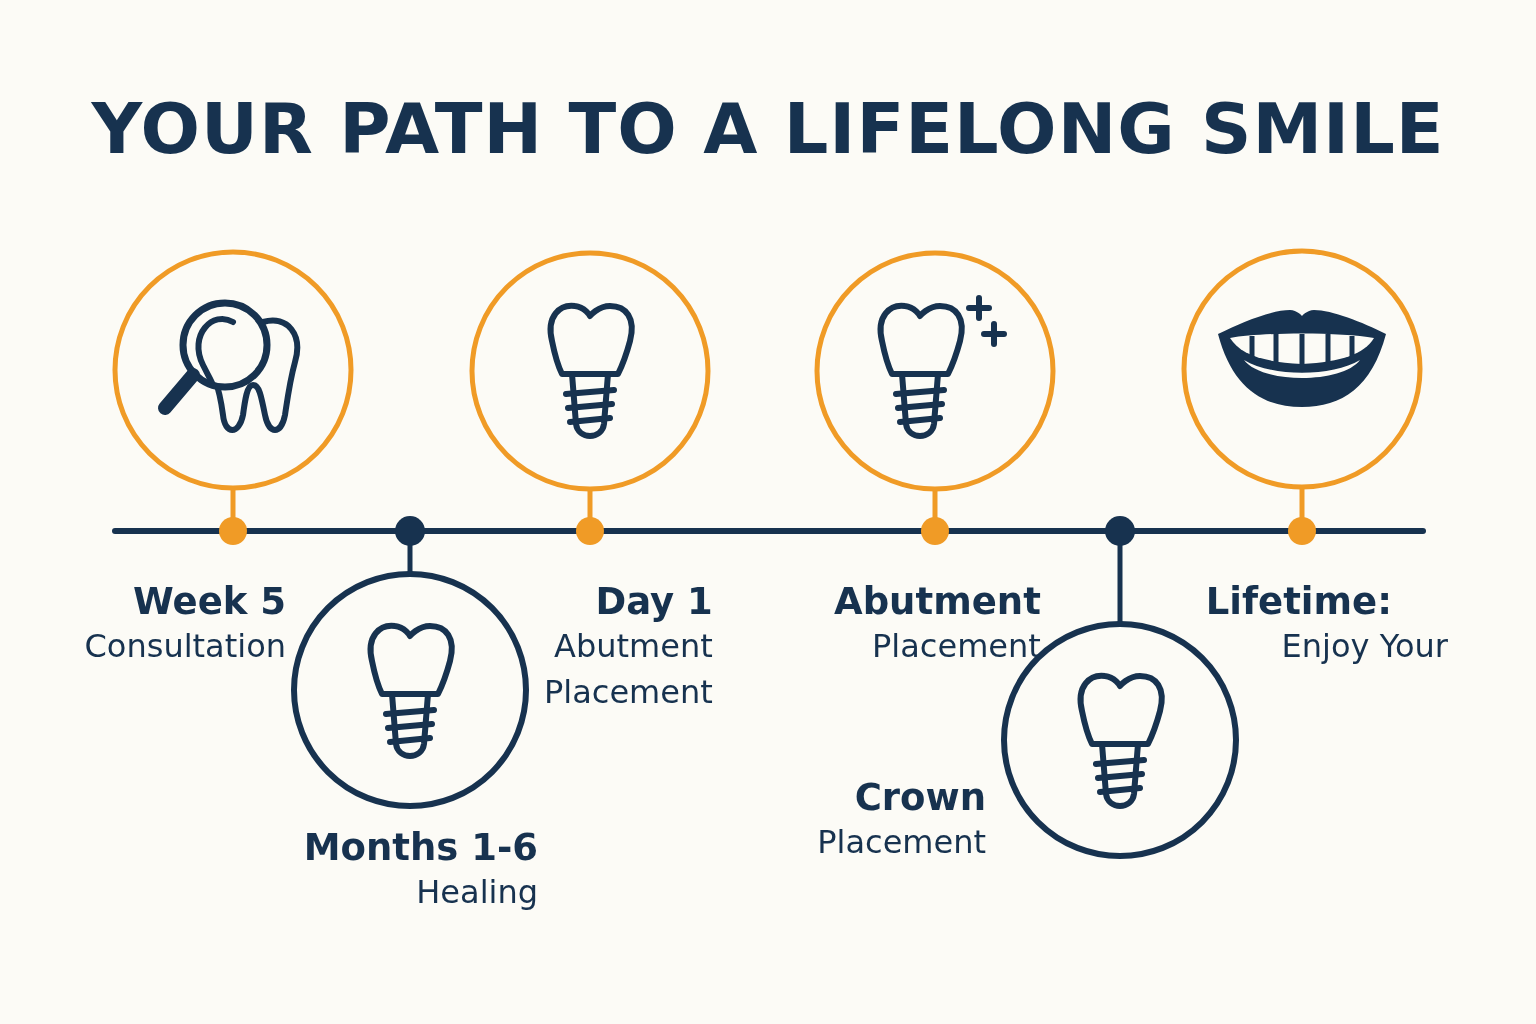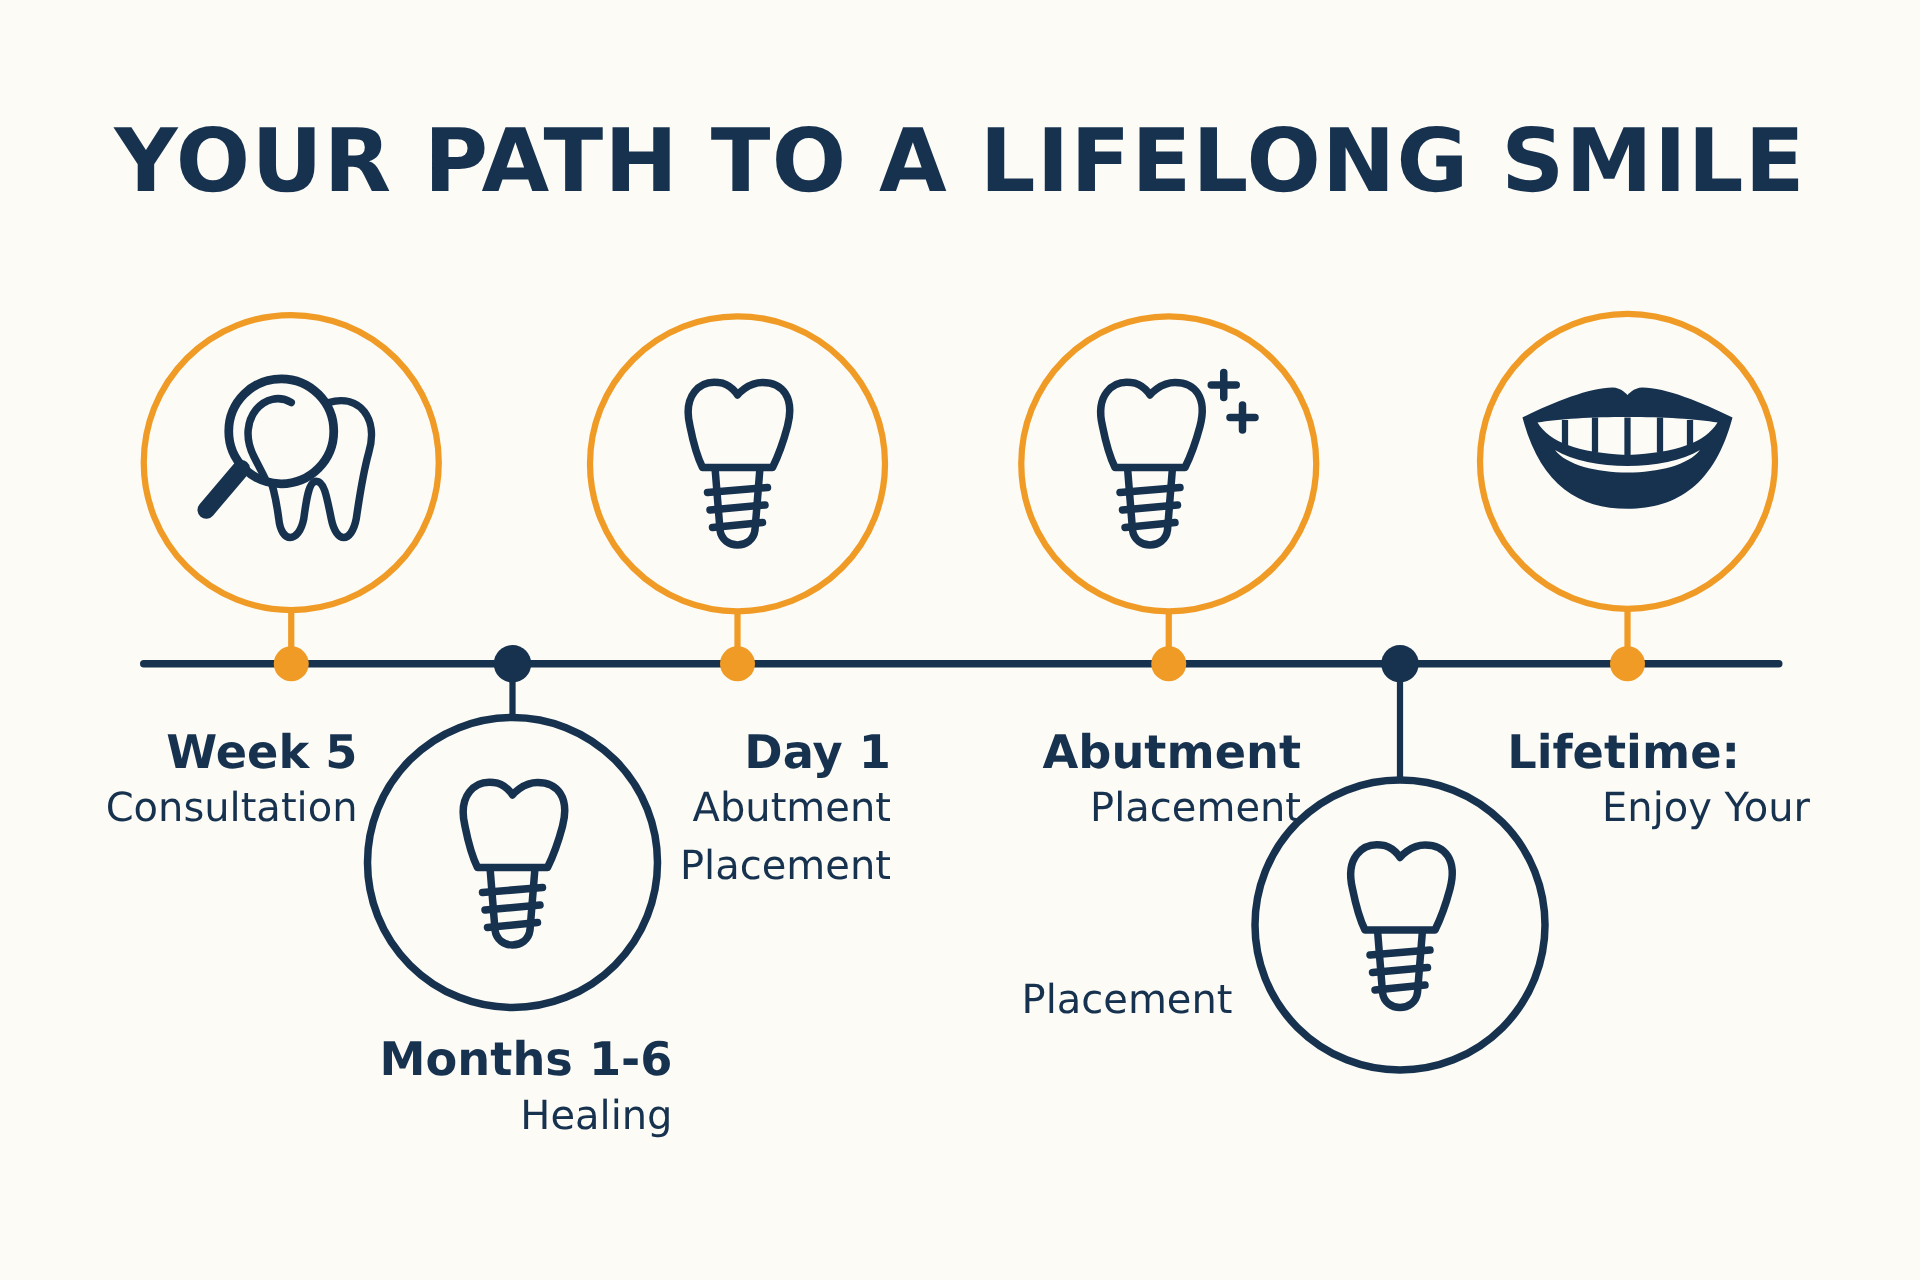--- a/index.html
+++ b/index.html
@@ -116,19 +116,20 @@
   <div class="reg">Abutment</div>
   <div class="reg">Placement</div>
 </div>
 
 <div class="lbl l" style="left:834px; top:580px;">
   <div class="bold">Abutment</div>
   <div class="reg">Placement</div>
 </div>
 
 <div class="lbl r" style="right:550px; top:776px;">
+  <div class="bold">Crown</div>
   <div class="reg">Placement</div>
 </div>
 
 <div class="lbl r" style="right:88px; top:580px;">
   <div class="bold" style="margin-right:56px;">Lifetime:</div>
   <div class="reg">Enjoy Your</div>
 </div>
 
 </body></html>

